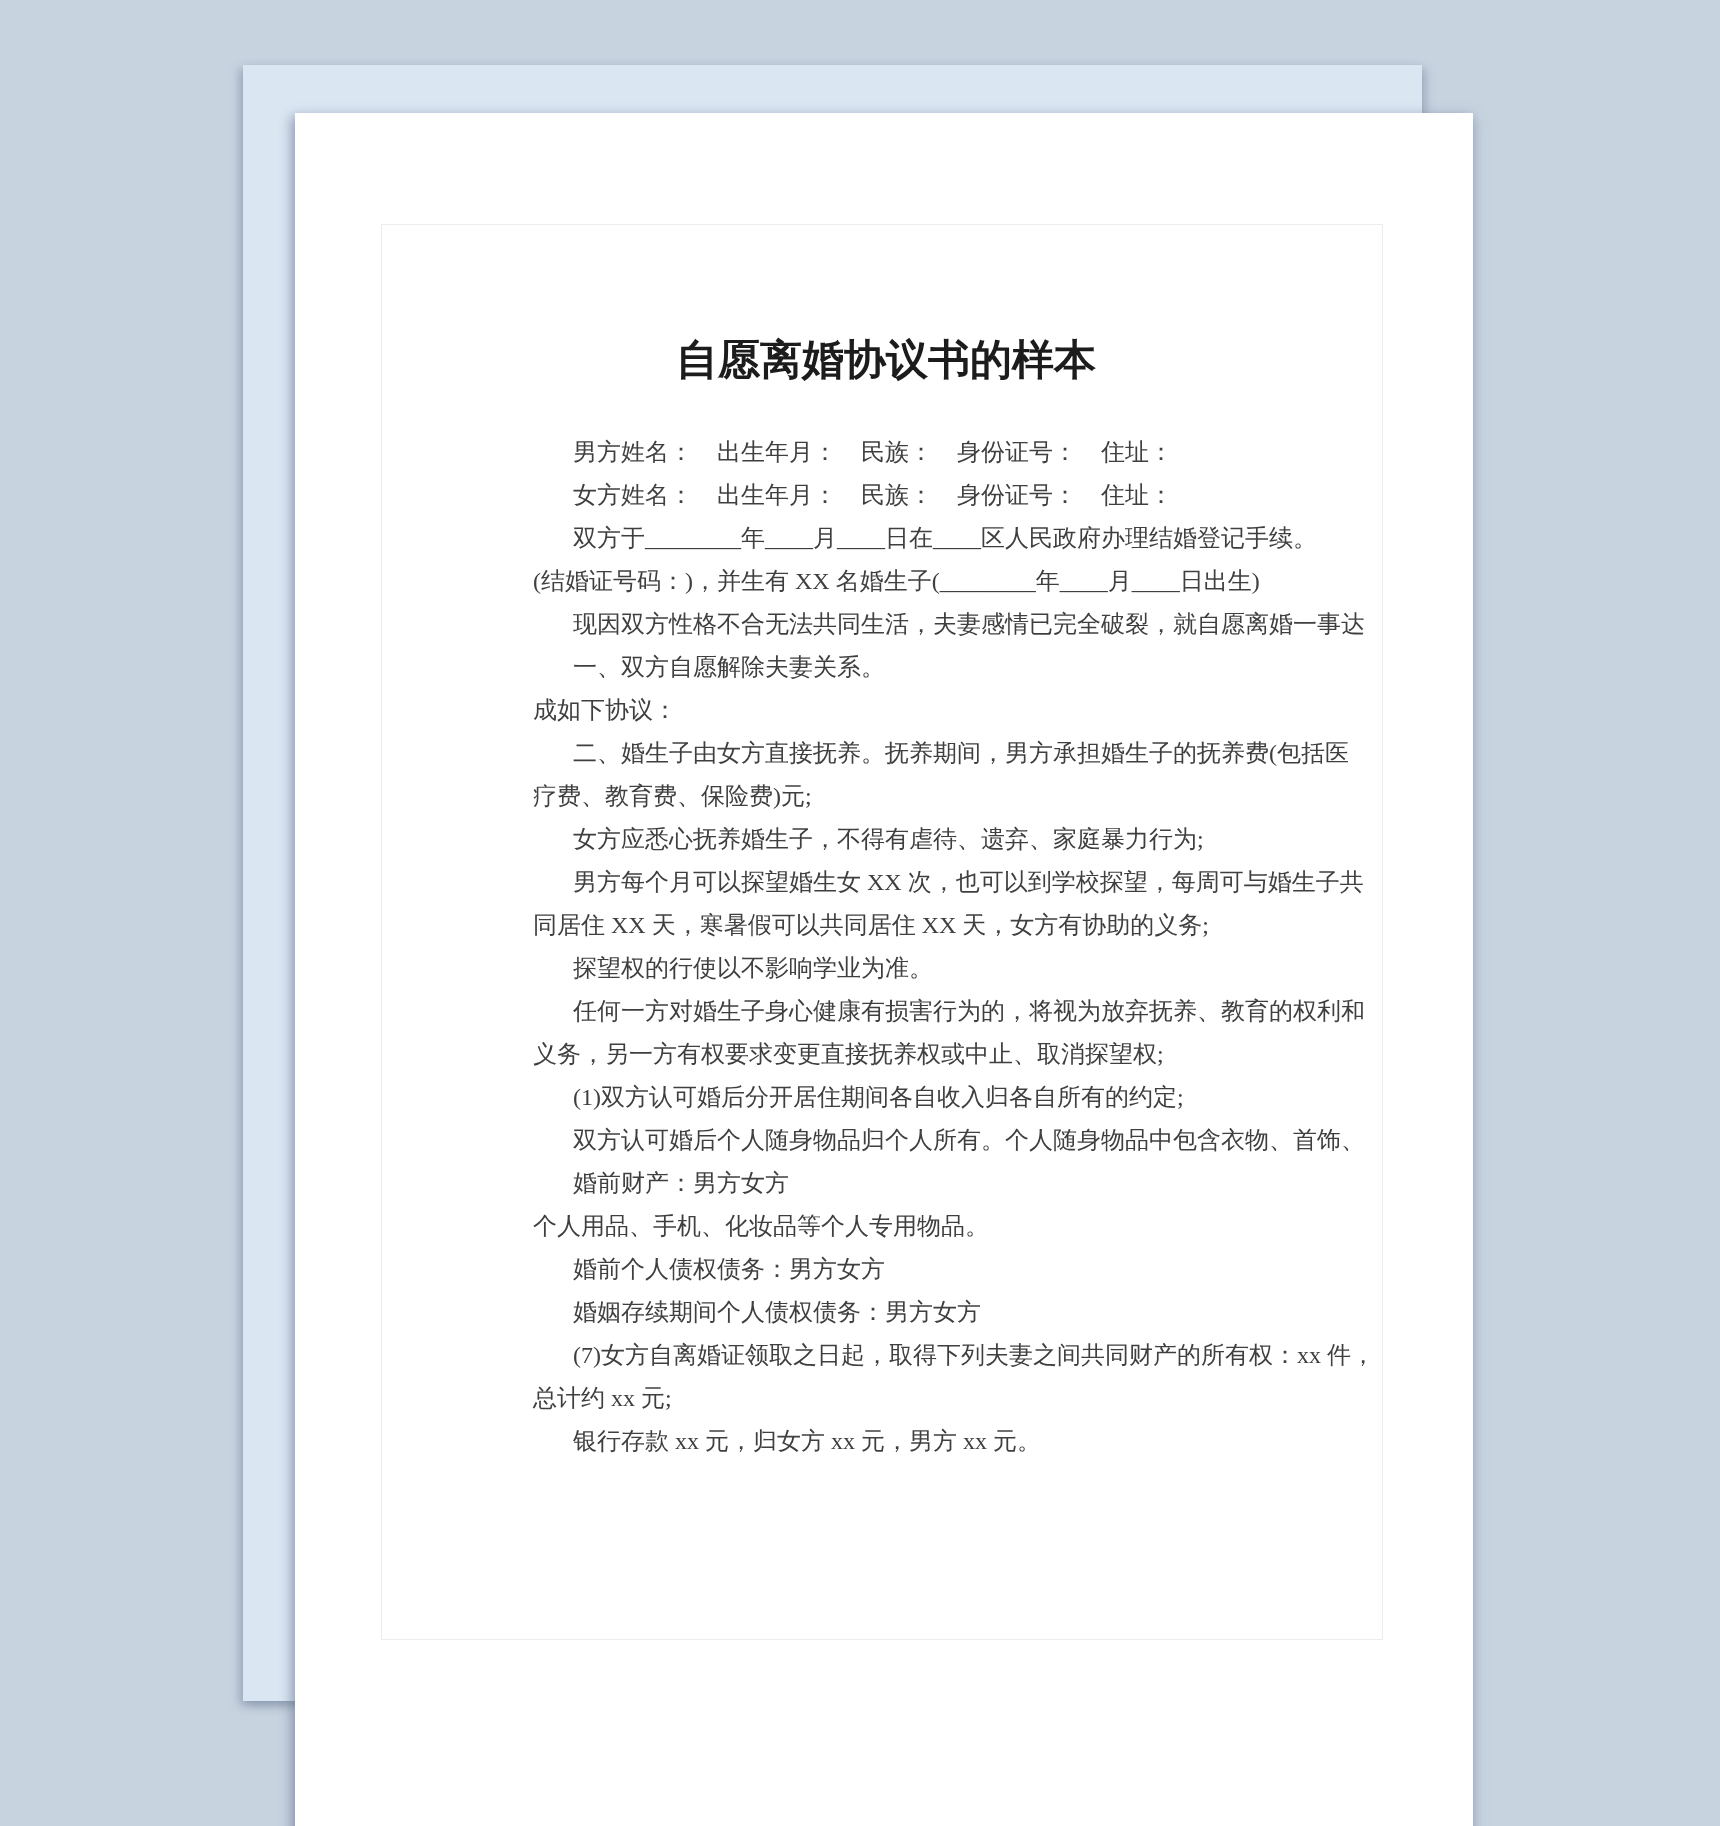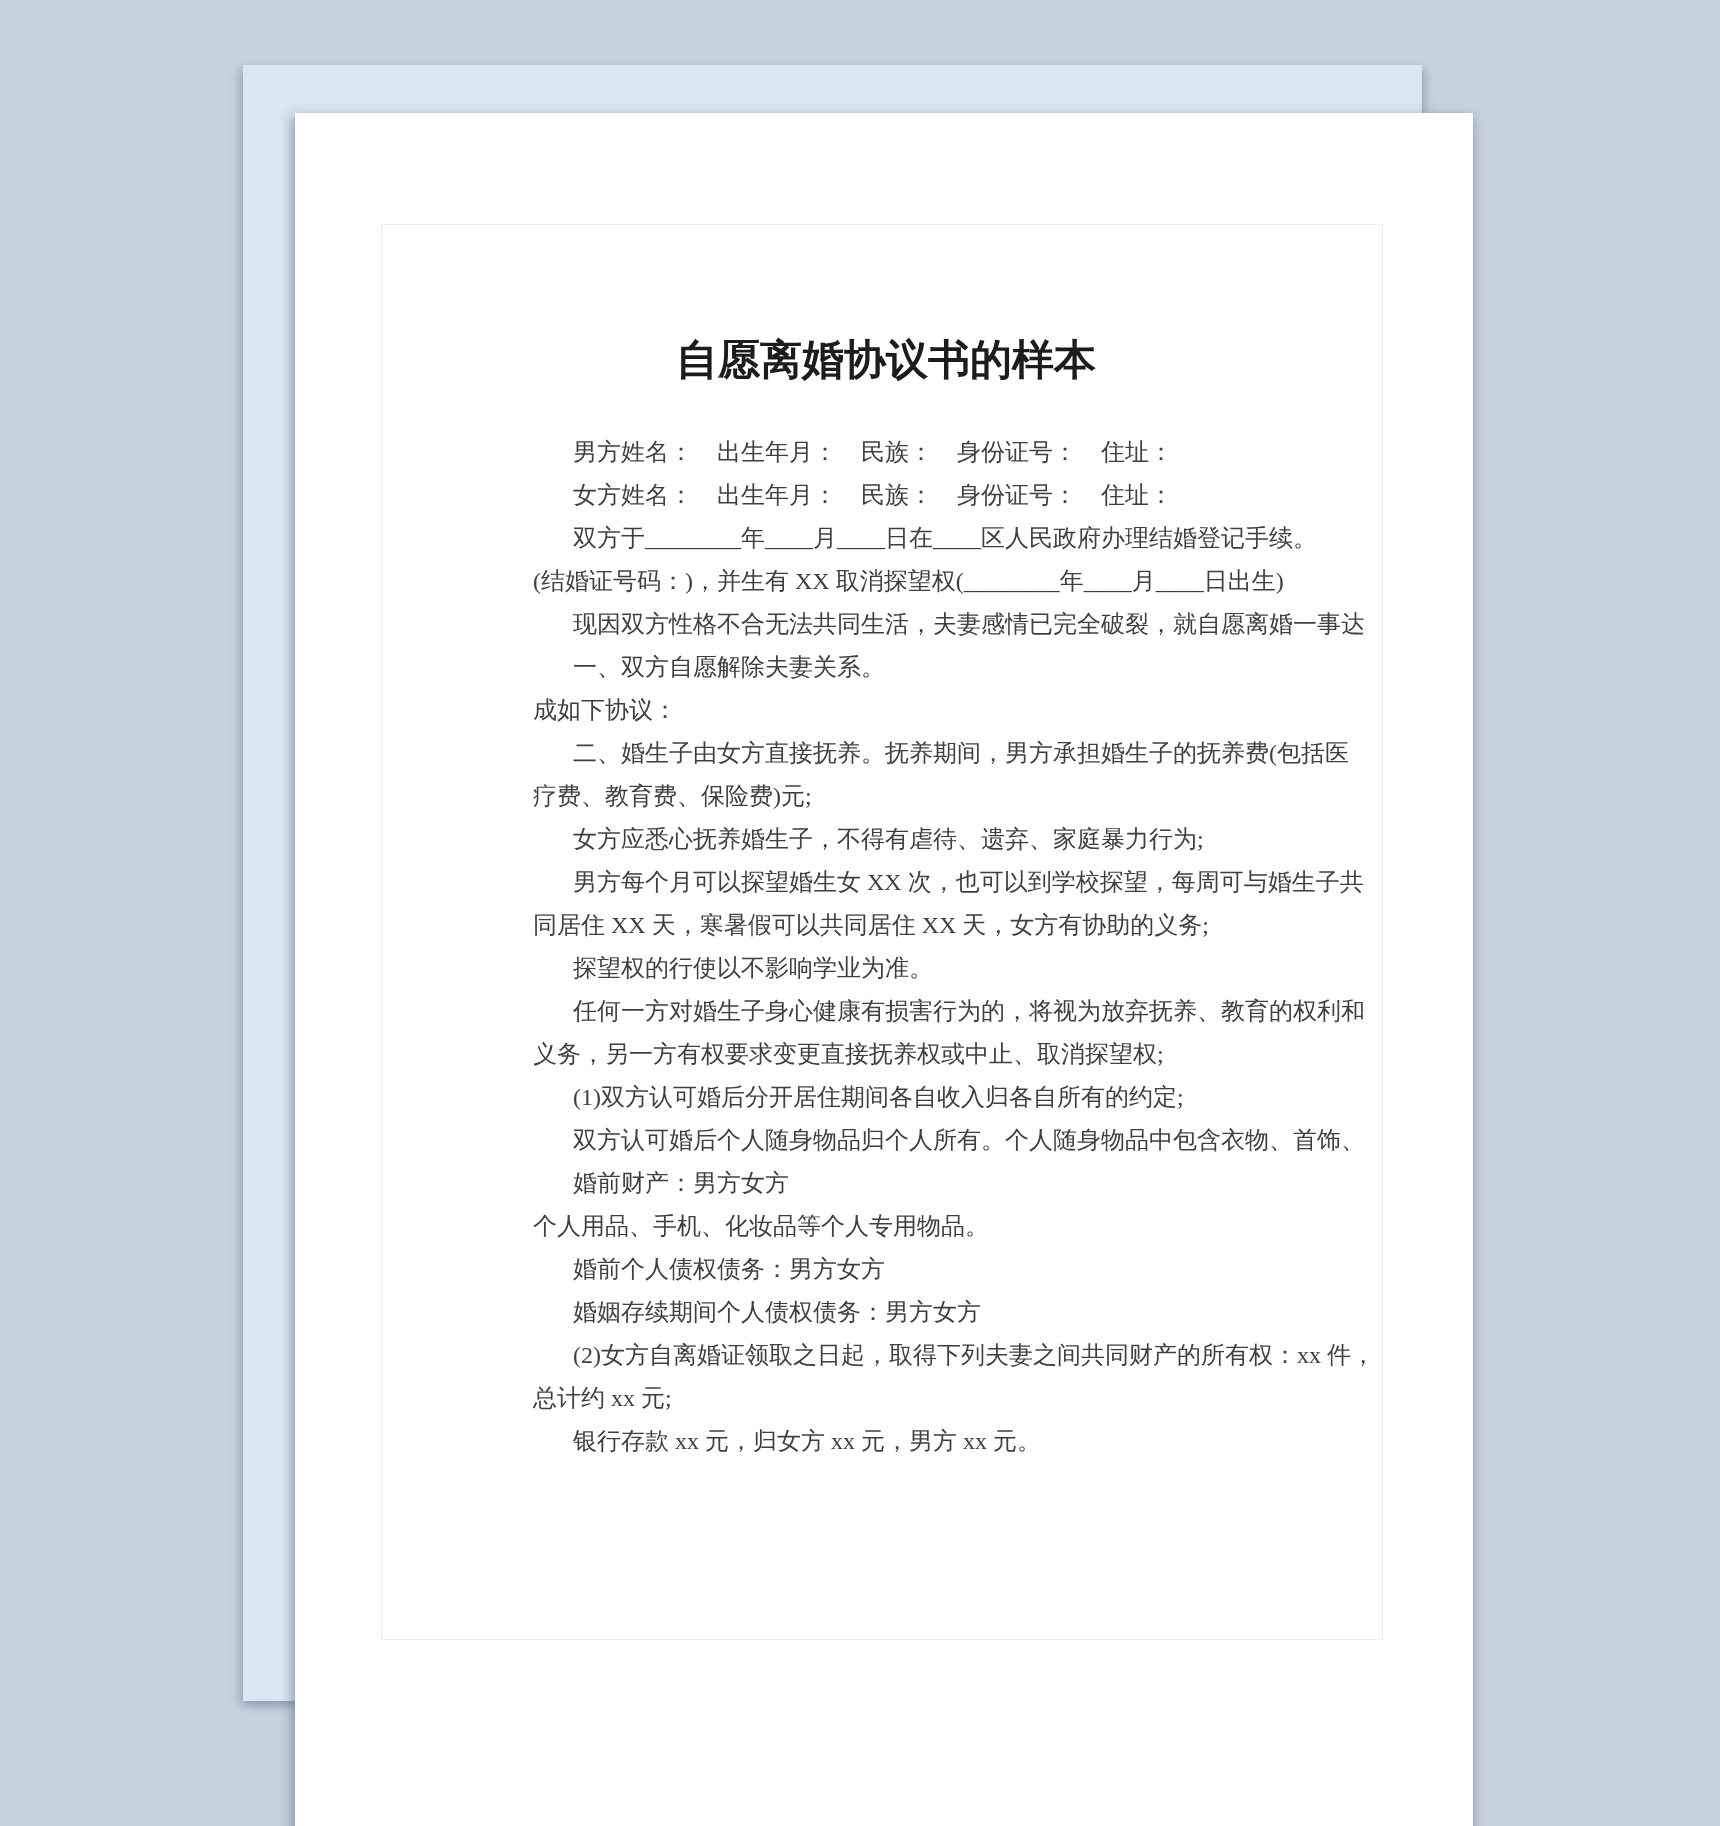--- a/index.html
+++ b/index.html
@@ -72,36 +72,36 @@
 <div class="back-sheet"></div>
 
 <div class="paper">
   <div class="text-frame"></div>
   <div class="content">
     <h1 class="doc-title">自愿离婚协议书的样本</h1>
     <div class="doc-lines">
         <div class="doc-line indent">男方姓名：　出生年月：　民族：　身份证号：　住址：</div>
         <div class="doc-line indent">女方姓名：　出生年月：　民族：　身份证号：　住址：</div>
         <div class="doc-line indent">双方于________年____月____日在____区人民政府办理结婚登记手续。</div>
-        <div class="doc-line">(结婚证号码：)，并生有 XX 取消探望权(________年____月____日出生)</div>
+        <div class="doc-line">(结婚证号码：)，并生有 XX 名婚生子(________年____月____日出生)</div>
         <div class="doc-line indent">现因双方性格不合无法共同生活，夫妻感情已完全破裂，就自愿离婚一事达</div>
         <div class="doc-line indent">一、双方自愿解除夫妻关系。</div>
         <div class="doc-line">成如下协议：</div>
         <div class="doc-line indent">二、婚生子由女方直接抚养。抚养期间，男方承担婚生子的抚养费(包括医</div>
         <div class="doc-line">疗费、教育费、保险费)元;</div>
         <div class="doc-line indent">女方应悉心抚养婚生子，不得有虐待、遗弃、家庭暴力行为;</div>
         <div class="doc-line indent">男方每个月可以探望婚生女 XX 次，也可以到学校探望，每周可与婚生子共</div>
         <div class="doc-line">同居住 XX 天，寒暑假可以共同居住 XX 天，女方有协助的义务;</div>
         <div class="doc-line indent">探望权的行使以不影响学业为准。</div>
         <div class="doc-line indent">任何一方对婚生子身心健康有损害行为的，将视为放弃抚养、教育的权利和</div>
         <div class="doc-line">义务，另一方有权要求变更直接抚养权或中止、取消探望权;</div>
         <div class="doc-line indent">(1)双方认可婚后分开居住期间各自收入归各自所有的约定;</div>
         <div class="doc-line indent">双方认可婚后个人随身物品归个人所有。个人随身物品中包含衣物、首饰、</div>
         <div class="doc-line indent">婚前财产：男方女方</div>
         <div class="doc-line">个人用品、手机、化妆品等个人专用物品。</div>
         <div class="doc-line indent">婚前个人债权债务：男方女方</div>
         <div class="doc-line indent">婚姻存续期间个人债权债务：男方女方</div>
-        <div class="doc-line indent">(2)女方自离婚证领取之日起，取得下列夫妻之间共同财产的所有权：xx 件，</div>
+        <div class="doc-line indent">(7)女方自离婚证领取之日起，取得下列夫妻之间共同财产的所有权：xx 件，</div>
         <div class="doc-line">总计约 xx 元;</div>
         <div class="doc-line indent">银行存款 xx 元，归女方 xx 元，男方 xx 元。</div>
       </div>
   </div>
 </div>
 
 </body></html>

